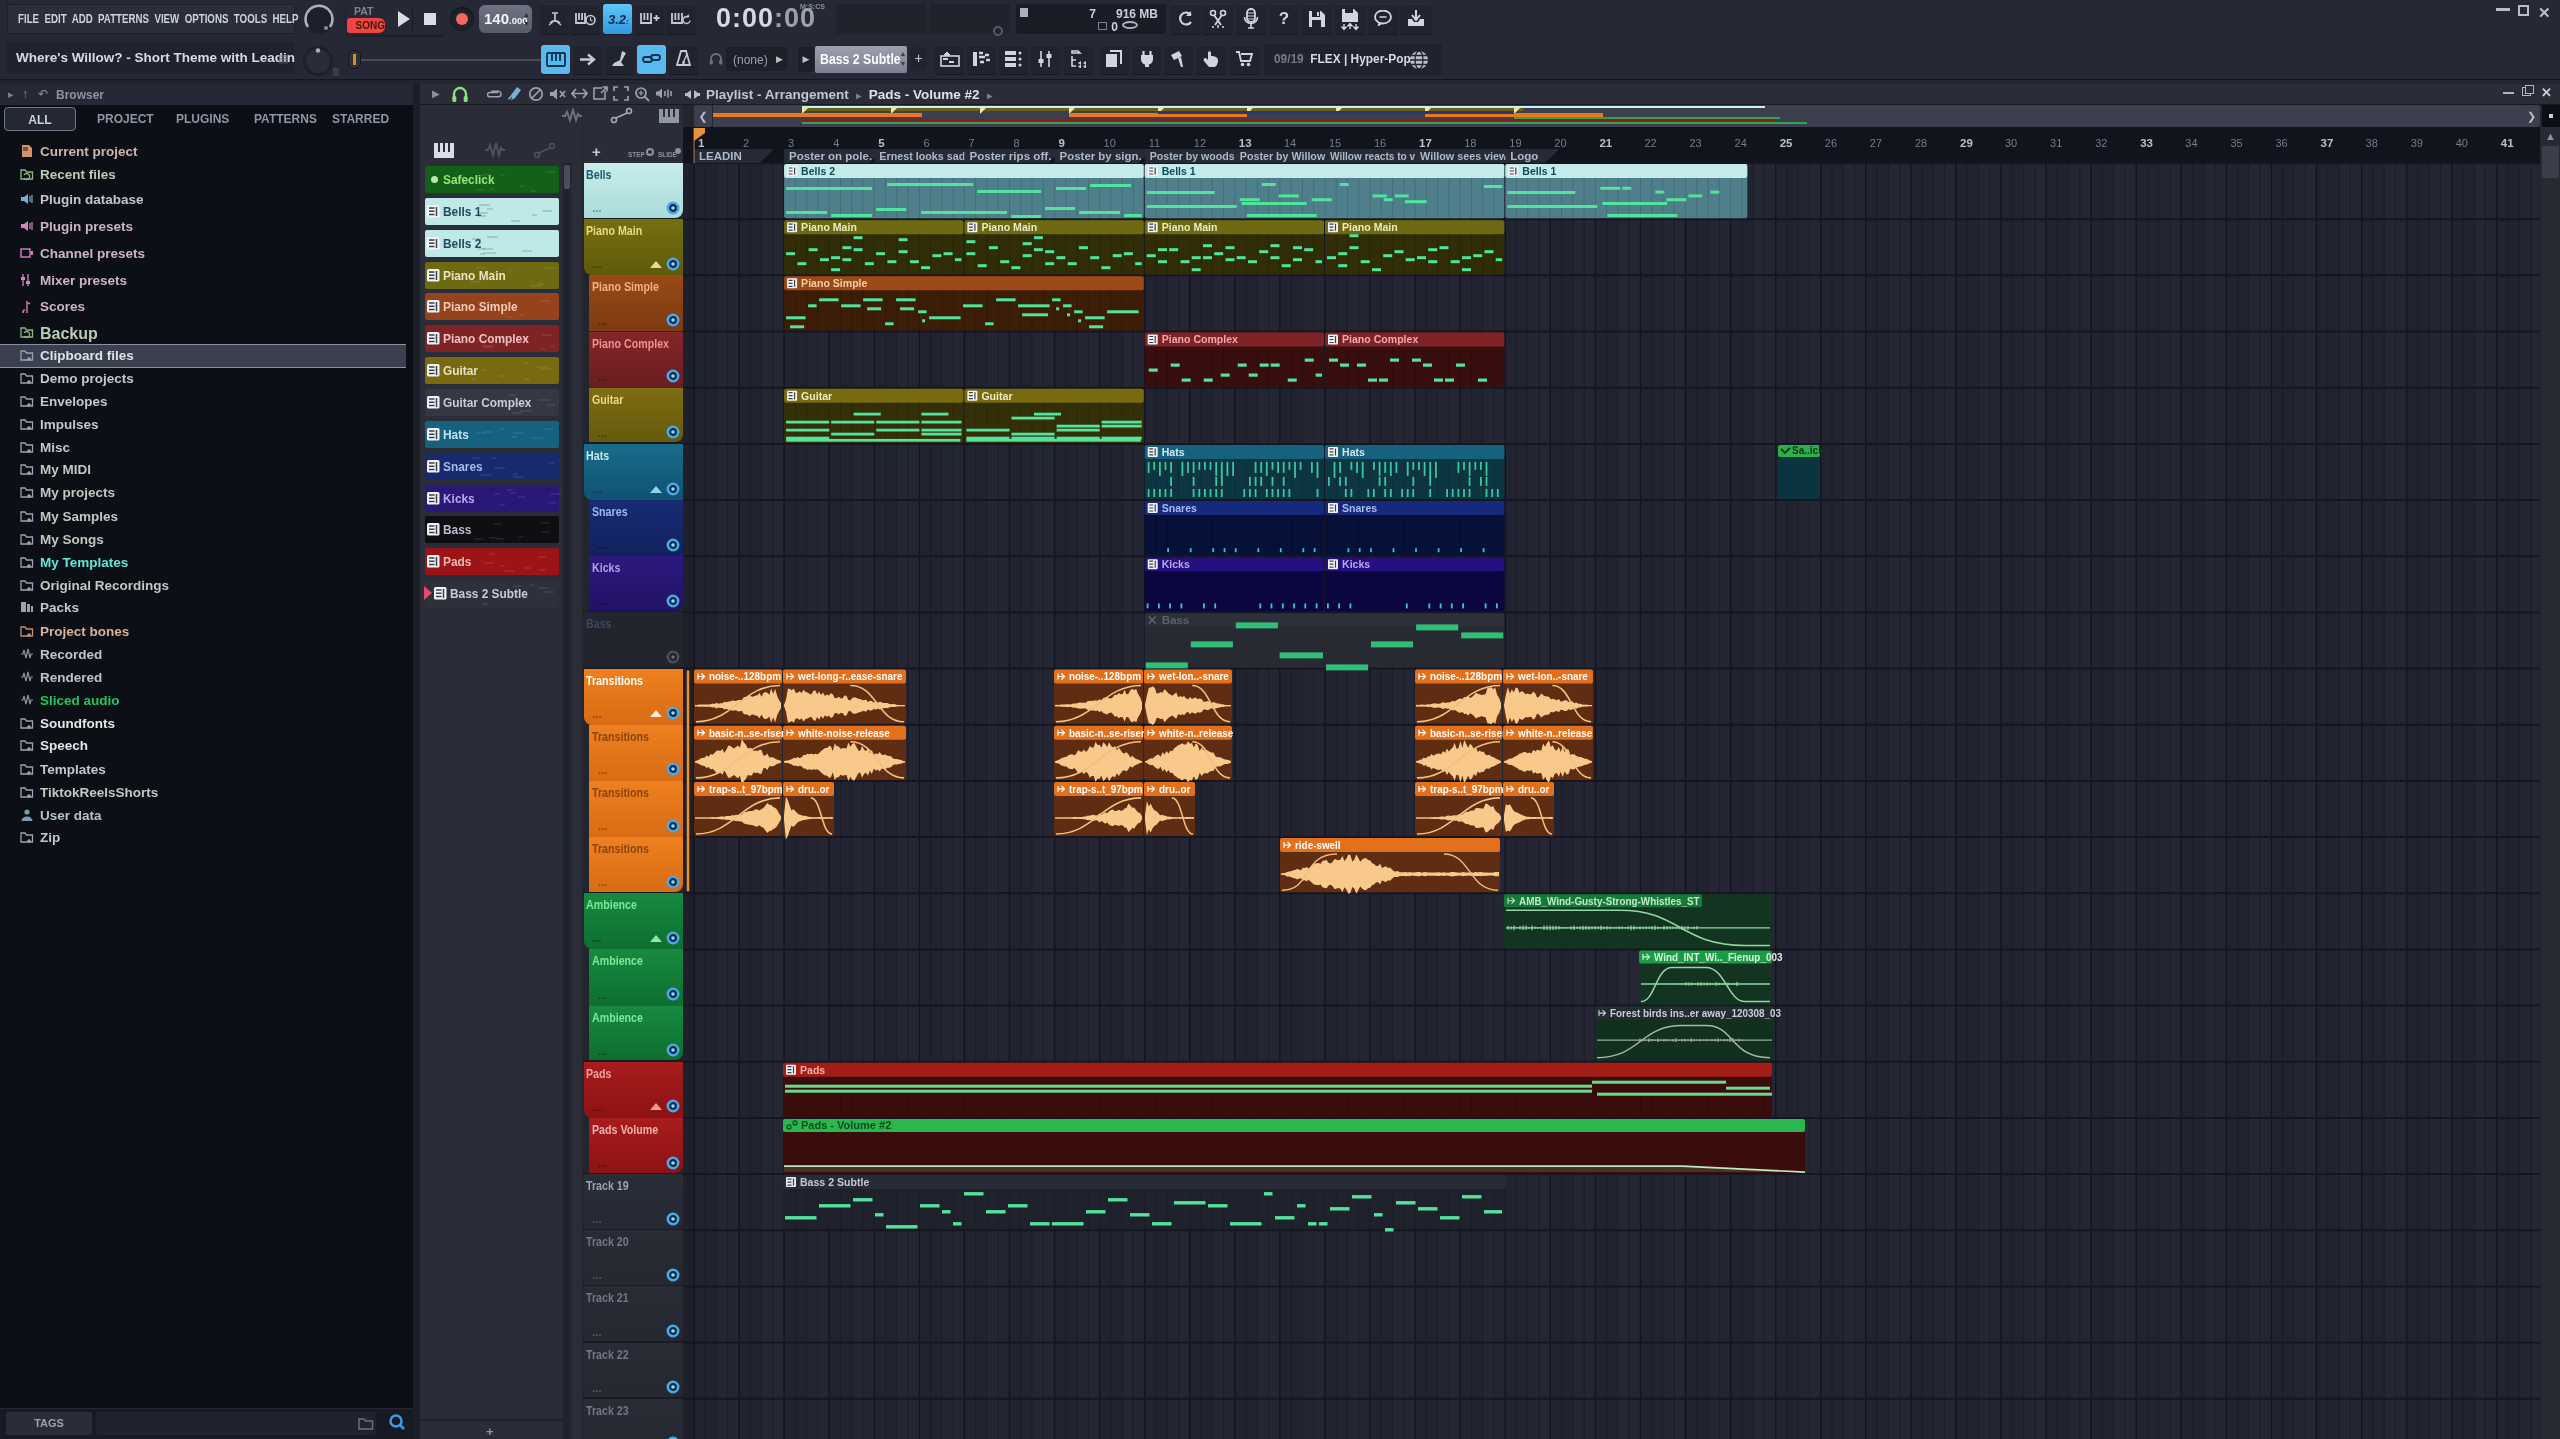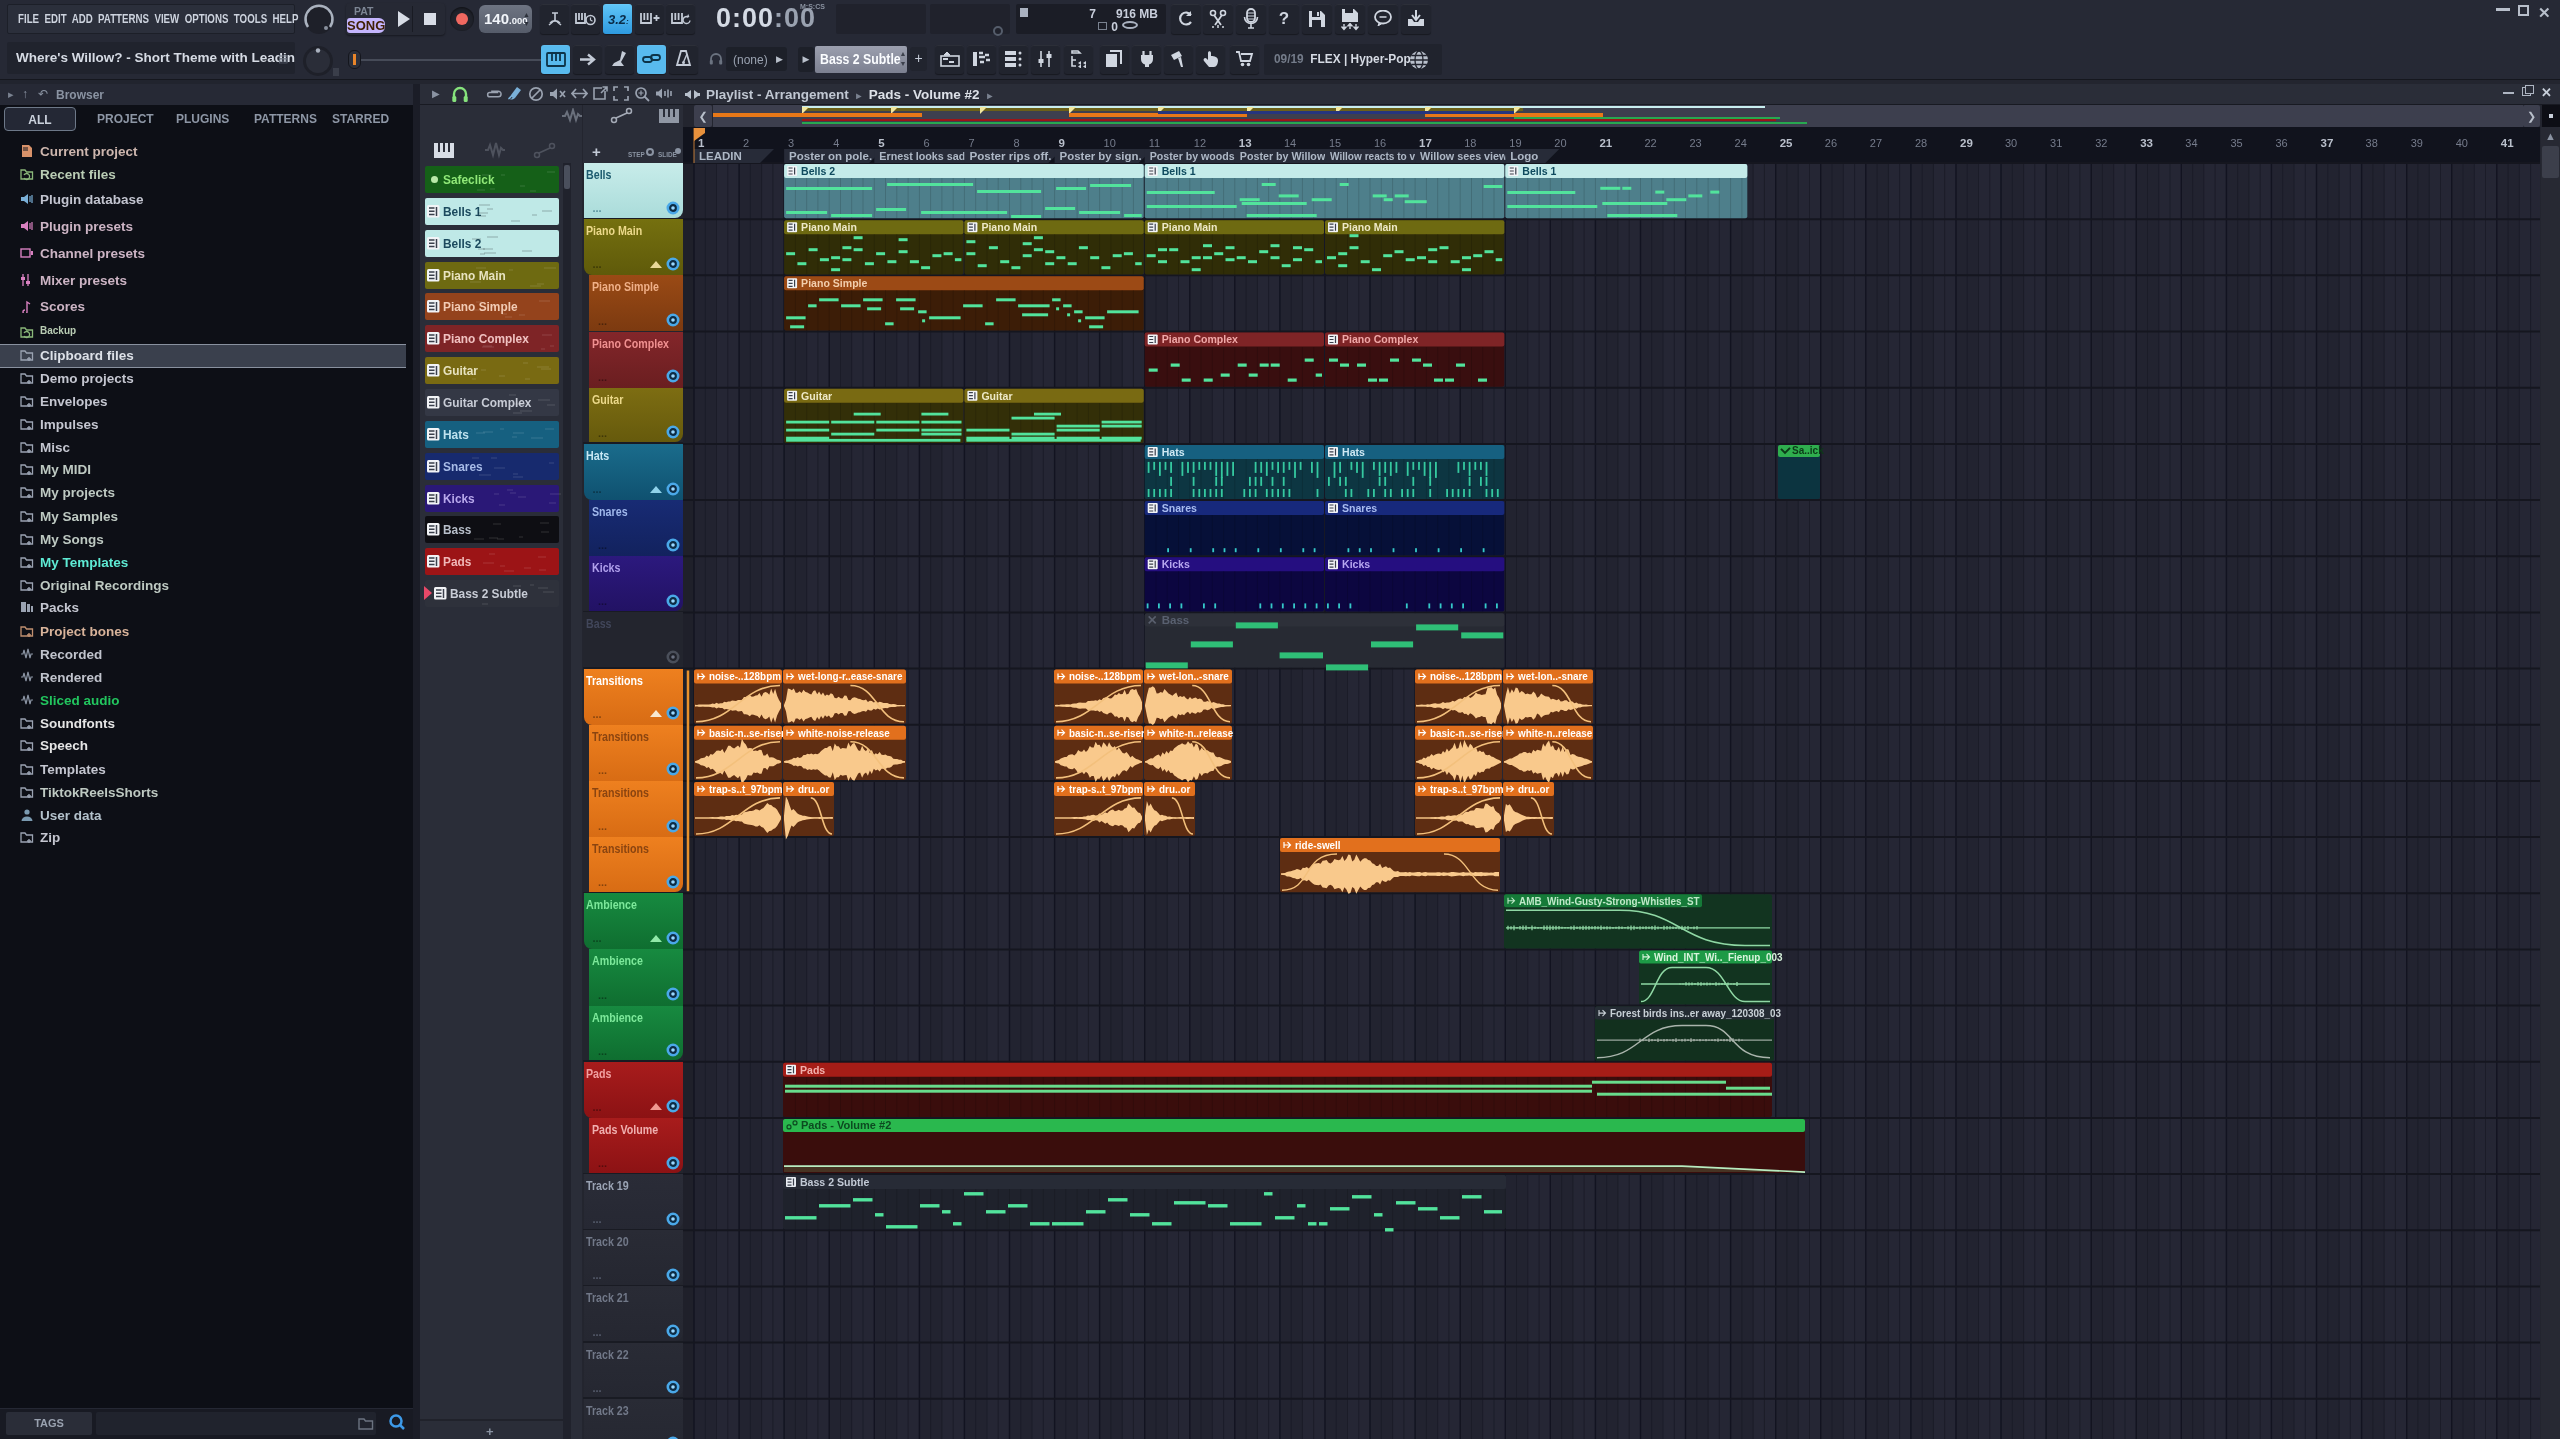--- a/index.html
+++ b/index.html
@@ -11,21 +11,21 @@
 <div class="abs" style="left:0;top:0;width:2560px;height:38px;background:#262935"></div>
 <div class="abs" style="left:7px;top:4px;width:288px;height:30px;background:#2b2f3b;border:1px solid #1c1f28;border-radius:2px"></div>
 <div class="abs" style="left:18px;top:11px;width:340px;height:16px;color:#cdd3de;font-size:13.5px;font-weight:bold;white-space:nowrap;transform:scaleX(0.72);transform-origin:0 0">FILE&nbsp; EDIT&nbsp; ADD&nbsp; PATTERNS&nbsp; VIEW&nbsp; OPTIONS&nbsp; TOOLS&nbsp; HELP</div>
 <svg class="abs" style="left:300px;top:2px" width="40" height="36">
     <circle cx="19" cy="18" r="14" fill="#1e2029"></circle>
     <path d="M 8 25 A 13.5 13.5 0 1 1 30 25" fill="none" stroke="#aab2bf" stroke-width="2.5"></path>
     <circle cx="26" cy="26" r="2" fill="#888f9c"></circle>
   </svg>
 <div class="abs" style="left:346px;top:3px;width:99px;height:32px;background:#262934;border-radius:4px;box-shadow:0 1px 2px rgba(0,0,0,.4)"></div>
 <div class="abs" style="left:354px;top:5px;width:32px;height:12px;color:#7d8694;font-size:10.5px;font-weight:bold">PAT</div>
-<div class="abs" style="left:347px;top:18px;width:38px;height:15px;background:#c4b5fd;border-radius:3px 6px 6px 3px;color:#402006;font-size:13px;font-weight:bold;text-align:right;line-height:15px">SONG</div>
+<div class="abs" style="left:347px;top:18px;width:38px;height:15px;background:#ef4444;border-radius:3px 6px 6px 3px;color:#402006;font-size:10px;font-weight:bold;text-align:right;line-height:15px">SONG</div>
 <div class="abs" style="left:398px;top:11px;width:0;height:0;border-left:12px solid #d8dde6;border-top:8px solid transparent;border-bottom:8px solid transparent"></div>
 <div class="abs" style="left:412px;top:6px;width:1px;height:26px;background:#191b23"></div>
 <div class="abs" style="left:424px;top:13px;width:12px;height:12px;background:#d8dde6"></div>
 <div class="abs" style="left:450px;top:7px;width:24px;height:24px;border-radius:50%;background:#20232c;box-shadow:inset 0 1px 3px rgba(0,0,0,.6)"></div>
 <div class="abs" style="left:456px;top:13px;width:12px;height:12px;border-radius:50%;background:#f06860"></div>
 <div class="abs" style="left:479px;top:5px;width:53px;height:28px;background:linear-gradient(#6e7482,#565c6a);border-radius:6px"></div>
 <div class="abs" style="left:484px;top:10px;width:46px;color:#f2f5fa;font-size:15px;font-weight:bold">140<span style="font-size:9.5px">.000</span></div>
 <div class="abs" style="left:523px;top:10px;color:#2c303a;font-size:7px;line-height:9px">▲<br>▼</div>
 <div class="btn" style="left:540px;top:4px;width:29px;height:30px;background:#21242e"></div>
 <div class="btn" style="left:571px;top:4px;width:29px;height:30px;background:#21242e"></div>
@@ -268,21 +268,21 @@
   </svg>
 <div class="abs" style="left:40px;top:273px;color:#ccb4c4;font-size:13.5px;font-weight:bold;white-space:nowrap">Mixer presets</div>
 <svg class="abs" style="left:20px;top:299px" width="14" height="14">
     <path d="M5 11 a2 2 0 1 0 2 2 l0 -10 l3 2" fill="none" stroke="#d880c0" stroke-width="1.4"></path>
   </svg>
 <div class="abs" style="left:40px;top:299px;color:#ccb4c4;font-size:13.5px;font-weight:bold;white-space:nowrap">Scores</div>
 <svg class="abs" style="left:20px;top:325px" width="14" height="14">
     <path d="M1 3 h4 l1.5 2 h6 v7 h-11.5 z" fill="none" stroke="#8ab87a" stroke-width="1.3"></path>
     <path d="M4 8 a3 3 0 1 1 0 3" fill="none" stroke="#8ab87a" stroke-width="1.3"></path>
   </svg>
-<div class="abs" style="left:40px;top:325px;color:#b9ccb4;font-size:10px;font-weight:bold;white-space:nowrap">Backup</div>
+<div class="abs" style="left:40px;top:325px;color:#b9ccb4;font-size:16px;font-weight:bold;white-space:nowrap">Backup</div>
 <div class="abs" style="left:0px;top:344px;width:406px;height:24px;background:#3a404d;border-top:1px solid #89919f;border-bottom:1px solid #89919f"></div>
 <svg class="abs" style="left:20px;top:348px" width="14" height="14">
     <path d="M1 3 h4 l1.5 2 h6 v7 h-11.5 z" fill="none" stroke="#9aa3b2" stroke-width="1.3"></path>
     <path d="M9 9 v4 M7 11 h4" stroke="#9aa3b2" stroke-width="1.4"></path>
   </svg>
 <div class="abs" style="left:40px;top:348px;color:#dde1e8;font-size:13.5px;font-weight:bold;white-space:nowrap">Clipboard files</div>
 <svg class="abs" style="left:20px;top:371px" width="14" height="14">
     <path d="M1 3 h4 l1.5 2 h6 v7 h-11.5 z" fill="none" stroke="#9aa3b2" stroke-width="1.3"></path>
     <path d="M9 9 v4 M7 11 h4" stroke="#9aa3b2" stroke-width="1.4"></path>
   </svg>

